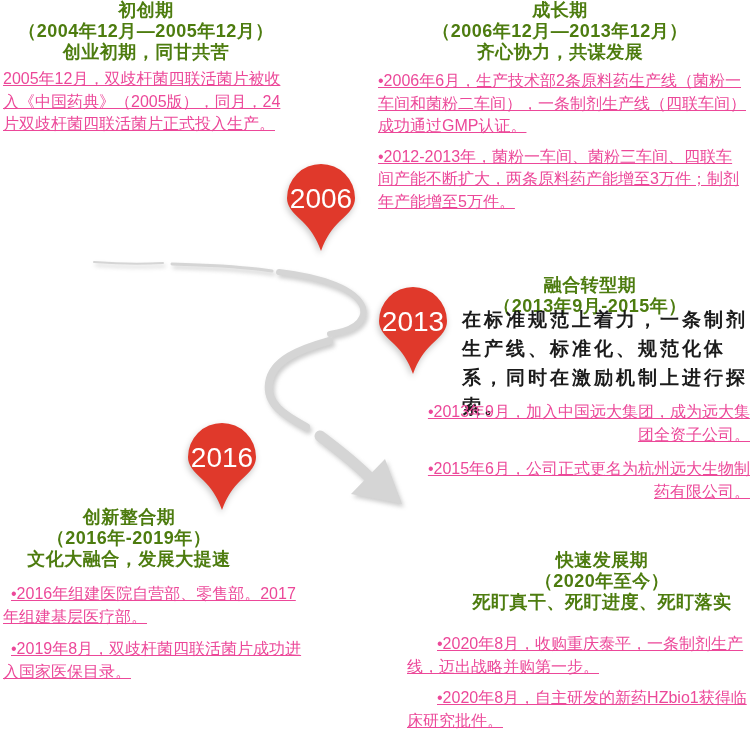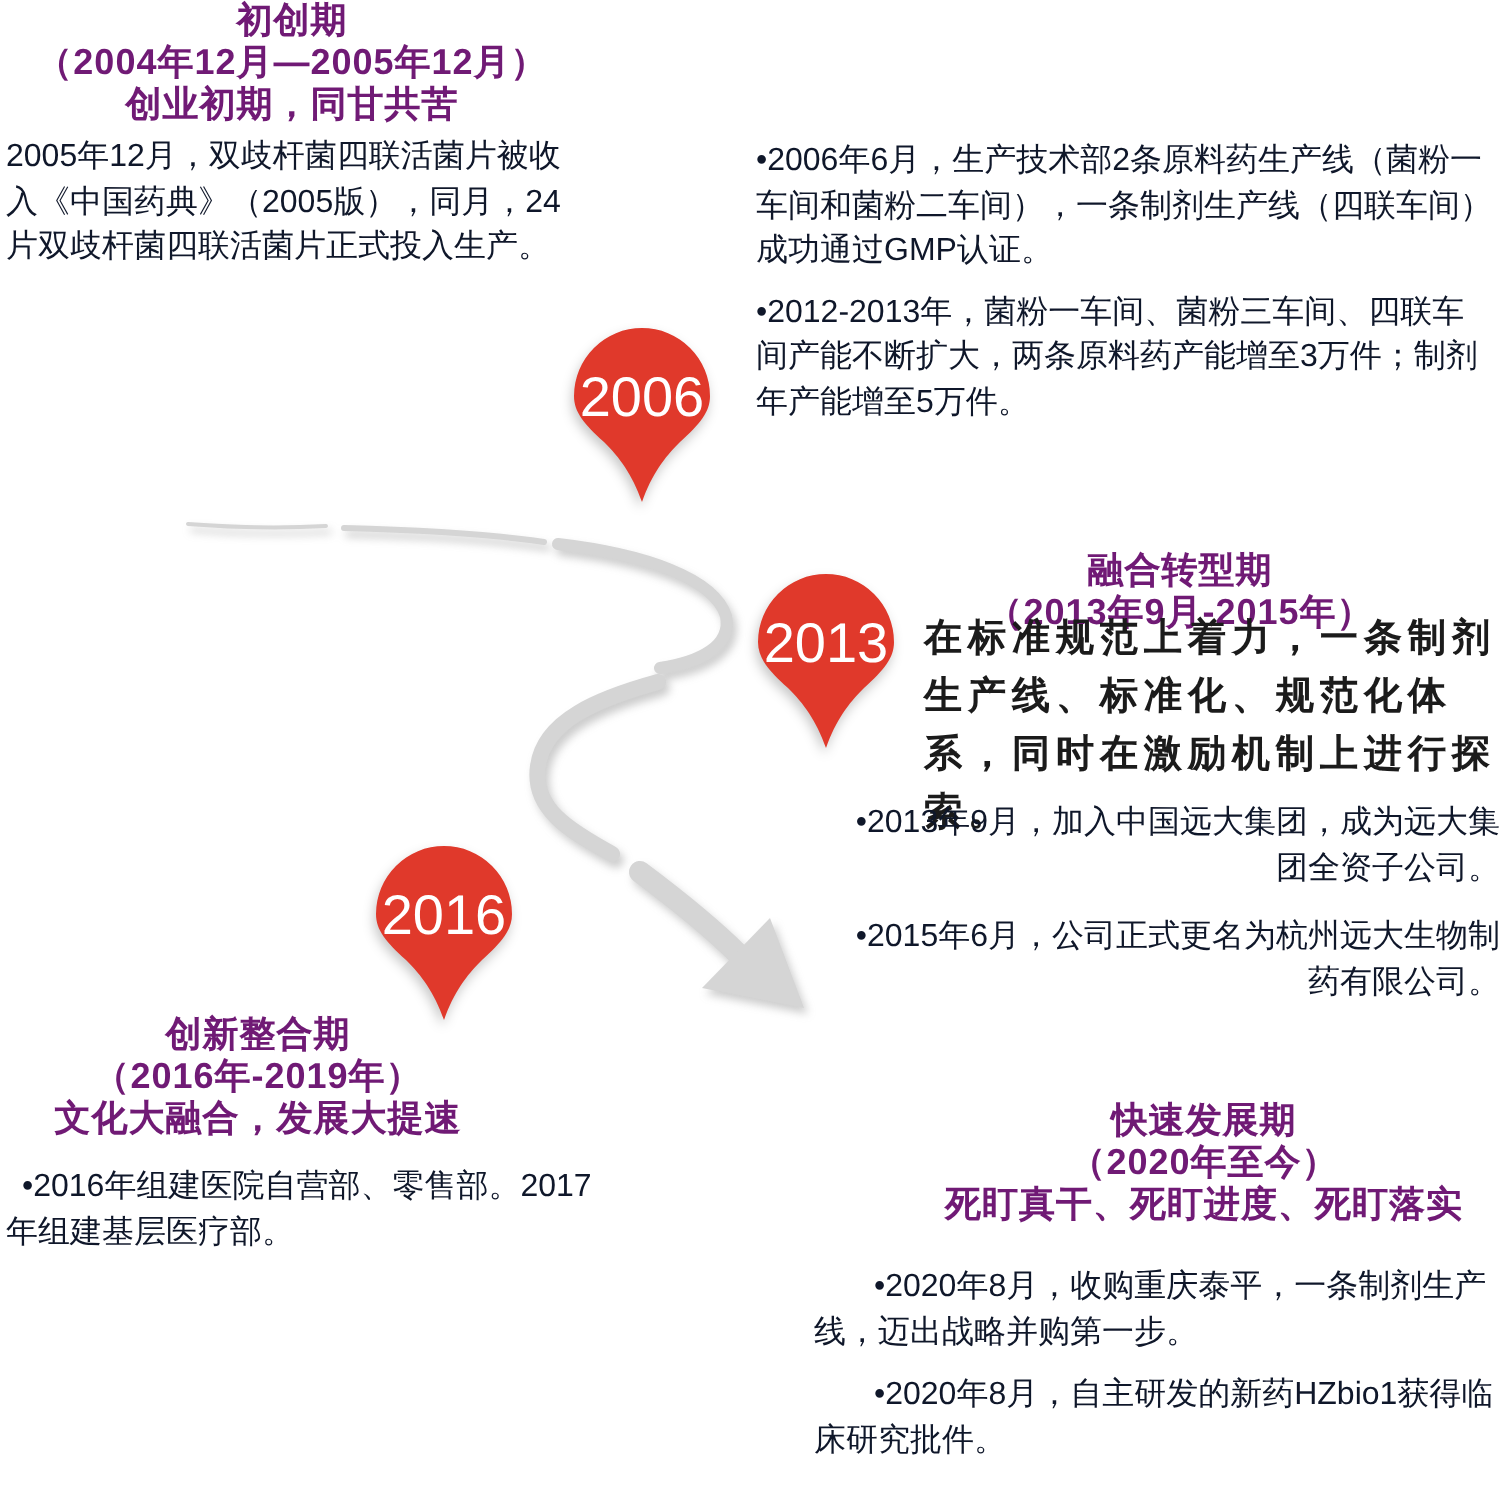--- a/index.html
+++ b/index.html
@@ -1,23 +1,23 @@
 <!DOCTYPE html>
 <html><head>
 <meta charset="utf-8">
 <style>
   html,body{margin:0;padding:0;background:#ffffff;}
   .canvas{
     position:relative;width:750px;height:750px;background:#ffffff;overflow:hidden;
     font-family:"Liberation Sans","DejaVu Sans",sans-serif;
   }
   .sec{position:absolute;}
-  .hdr{font-weight:bold;color:#701a75;font-size:18px;line-height:21px;letter-spacing:0.5px;text-align:center;}
+  .hdr{font-weight:bold;color:#4d7c0f;font-size:18px;line-height:21px;letter-spacing:0.5px;text-align:center;}
   .hdr div{white-space:nowrap;}
-  .body16{font-size:16px;line-height:22.5px;color:#0f172a;text-align:left;}
+  .body16{font-size:16px;line-height:22.5px;color:#ec4899;text-align:left;text-decoration:underline;}
   .bullets p{margin:0 0 8px 0;}
   .highlight{font-weight:bold;color:#1b1b1b;font-size:19px;line-height:29px;letter-spacing:3px;text-align:left;}
   
   .pin{position:absolute;width:70px;height:90px;filter:drop-shadow(-1px 3px 3px rgba(0,0,0,0.22));}
   .pin svg{display:block;width:70px;height:90px;}
   .pin text{font-family:"Liberation Sans","DejaVu Sans",sans-serif;font-size:28px;fill:#ffffff;}
   
   .curve{position:absolute;left:0;top:0;width:750px;height:750px;pointer-events:none;
          filter:drop-shadow(2px 3px 2px rgba(110,110,110,0.35));}
   
@@ -73,20 +73,25 @@
 
   <div class="sec hdr" id="sec-founding-hdr">
     <div>初创期</div>
     <div>（2004年12月—2005年12月）</div>
     <div>创业初期，同甘共苦</div>
   </div>
   <div class="sec body16" id="sec-founding-body">
     <p style="margin:0">2005年12月，双歧杆菌四联活菌片被收入《中国药典》（2005版），同月，24片双歧杆菌四联活菌片正式投入生产。</p>
   </div>
 
+  <div class="sec hdr" id="sec-growth-hdr">
+    <div>成长期</div>
+    <div>（2006年12月—2013年12月）</div>
+    <div>齐心协力，共谋发展</div>
+  </div>
   <div class="sec body16 bullets" id="sec-growth-body">
     <p>•2006年6月，生产技术部2条原料药生产线（菌粉一车间和菌粉二车间），一条制剂生产线（四联车间）成功通过GMP认证。</p>
     <p>•2012-2013年，菌粉一车间、菌粉三车间、四联车间产能不断扩大，两条原料药产能增至3万件；制剂年产能增至5万件。</p>
   </div>
 
   <div class="sec hdr" id="sec-transform-hdr">
     <div>融合转型期</div>
     <div>（2013年9月-2015年）</div>
   </div>
   <div class="sec highlight" id="sec-transform-highlight">
@@ -97,20 +102,21 @@
     <p>•2015年6月，公司正式更名为杭州远大生物制药有限公司。</p>
   </div>
 
   <div class="sec hdr" id="sec-innovation-hdr">
     <div>创新整合期</div>
     <div>（2016年-2019年）</div>
     <div>文化大融合，发展大提速</div>
   </div>
   <div class="sec body16 bullets" id="sec-innovation-body">
     <p>•2016年组建医院自营部、零售部。2017年组建基层医疗部。</p>
+    <p>•2019年8月，双歧杆菌四联活菌片成功进入国家医保目录。</p>
   </div>
 
   <div class="sec hdr" id="sec-rapid-hdr">
     <div>快速发展期</div>
     <div>（2020年至今）</div>
     <div>死盯真干、死盯进度、死盯落实</div>
   </div>
   <div class="sec body16 bullets" id="sec-rapid-body">
     <p>•2020年8月，收购重庆泰平，一条制剂生产线，迈出战略并购第一步。</p>
     <p>•2020年8月，自主研发的新药HZbio1获得临床研究批件。</p>

